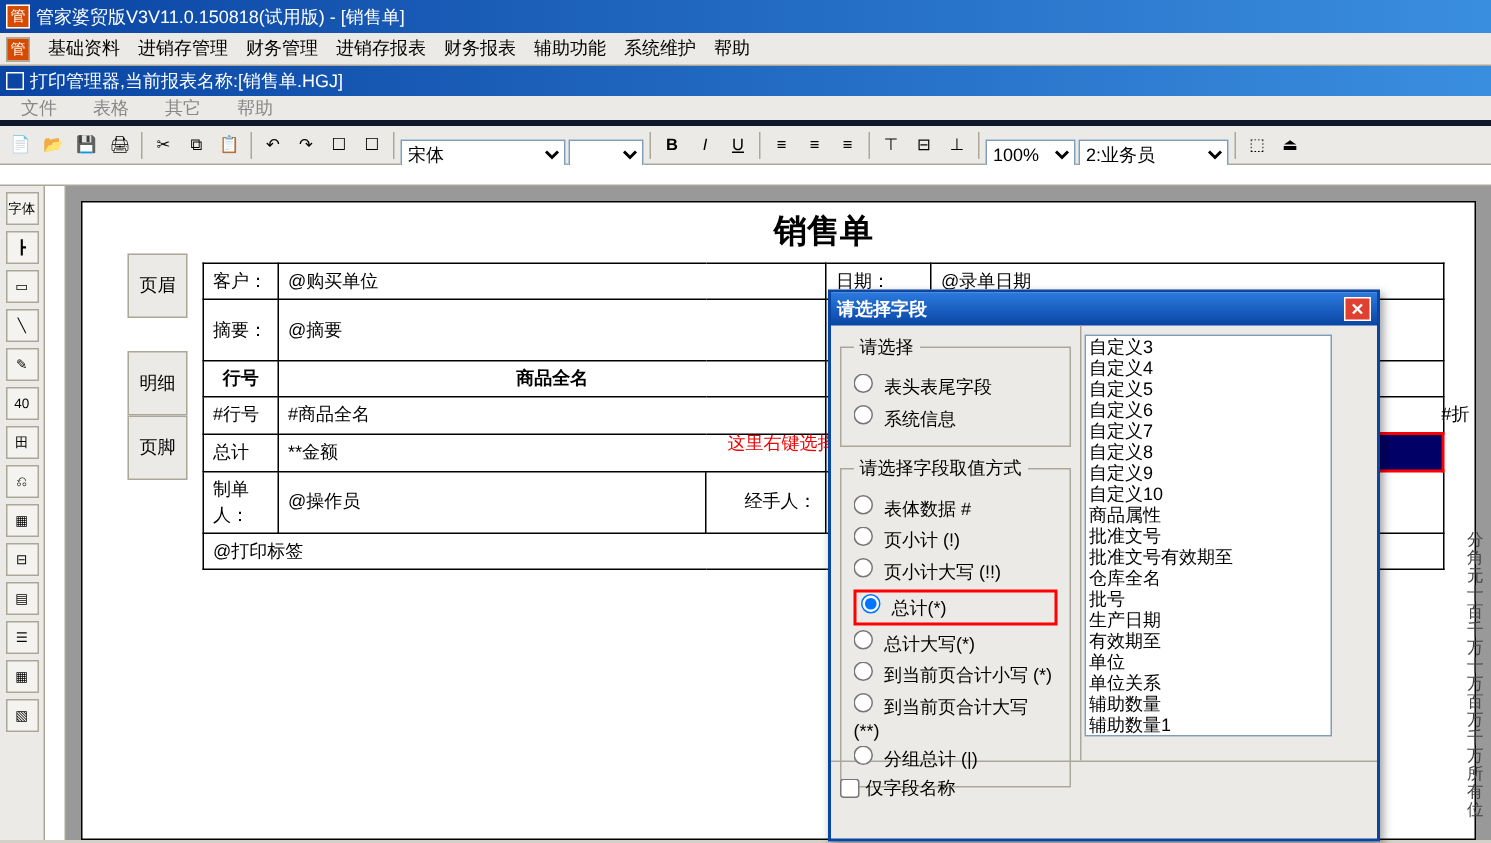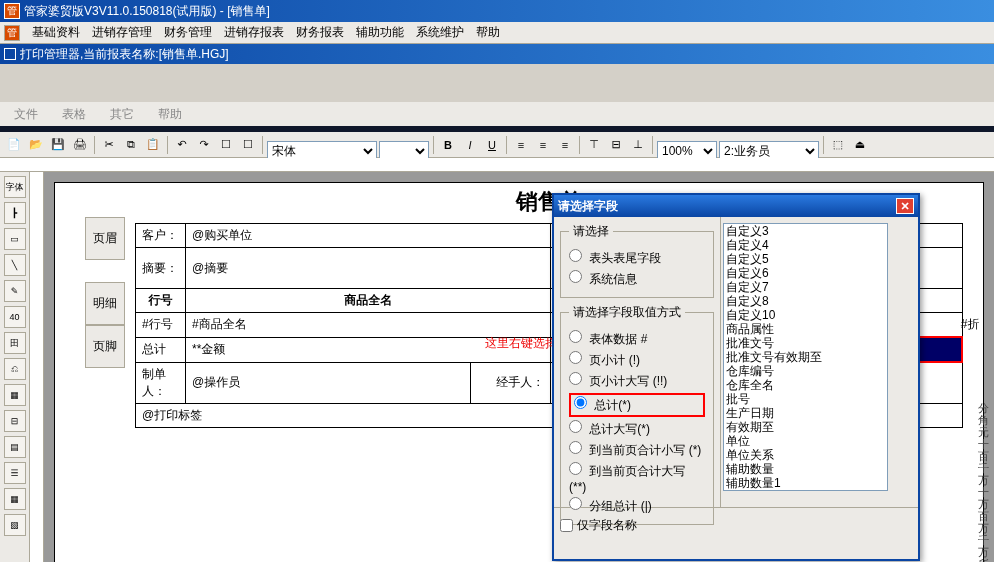--- a/index.html
+++ b/index.html
@@ -6,21 +6,21 @@
 body { font-family: "宋体", SimSun, sans-serif; font-size: 12px; background: #d4d0c8; width: 994px; height: 562px; overflow: hidden; position: relative; }
 
 
 .titlebar { background: linear-gradient(to right, #0a45a3, #3a8ee0); color: #fff; height: 22px; display: flex; align-items: center; padding: 0 4px; }
 .titlebar .icon { width: 16px; height: 16px; background: #d84a00; margin-right: 4px; display: flex; align-items: center; justify-content: center; color: #fff; font-size: 10px; border: 1px solid #fff; }
 .titlebar2 { background: linear-gradient(to right, #0a45a3, #3a8ee0); color: #fff; height: 20px; display: flex; align-items: center; padding: 0 4px; }
 
 
 .menubar { background: #eceae6; height: 22px; display: flex; align-items: center; padding: 0 4px; gap: 12px; border-bottom: 1px solid #aca899; }
 .menubar span { color: #000; }
-.menubar2 { background: #eceae6; height: 30px; display: flex; align-items: center; padding: 0 14px; gap: 24px; border-bottom: 6px solid #0f172a; color: #888; margin-top: 38px; }
+.menubar2 { background: #eceae6; height: 20px; display: flex; align-items: center; padding: 0 14px; gap: 24px; border-bottom: 4px solid #0f172a; color: #888; }
 
 
 .toolbar { background: #eceae6; height: 26px; display: flex; align-items: center; padding: 0 4px; gap: 2px; border-bottom: 1px solid #aca899; }
 .tbtn { width: 20px; height: 20px; border: 1px solid transparent; display: flex; align-items: center; justify-content: center; font-size: 11px; }
 .tsep { width: 1px; height: 18px; background: #aca899; margin: 0 2px; }
 .tsel { height: 20px; font-size: 12px; border: 1px solid #7f9db9; background: #fff; margin-top: 12px; }
 .ruler { background: #fff; height: 14px; border-bottom: 1px solid #aca899; position: relative; overflow: hidden; font-size: 8px; color: #333; }
 
 
 .main { display: flex; height: calc(562px - 22px - 22px - 20px - 22px - 26px - 14px); justify-content: center; }
@@ -245,25 +245,25 @@
       </fieldset>
     </div>
     <div class="dright">
       <div class="listbox">
         <div class="it">自定义3</div>
         <div class="it">自定义4</div>
         <div class="it">自定义5</div>
         <div class="it">自定义6</div>
         <div class="it">自定义7</div>
         <div class="it">自定义8</div>
+        <div class="it">自定义9</div>
         <div class="it">自定义10</div>
         <div class="it">商品属性</div>
         <div class="it">批准文号</div>
         <div class="it">批准文号有效期至</div>
-        <div class="it">仓库编号</div>
         <div class="it">仓库全名</div>
         <div class="it">批号</div>
         <div class="it">生产日期</div>
         <div class="it">有效期至</div>
         <div class="it">单位</div>
         <div class="it">单位关系</div>
         <div class="it">辅助数量</div>
         <div class="it">辅助数量1</div>
 
       </div>

